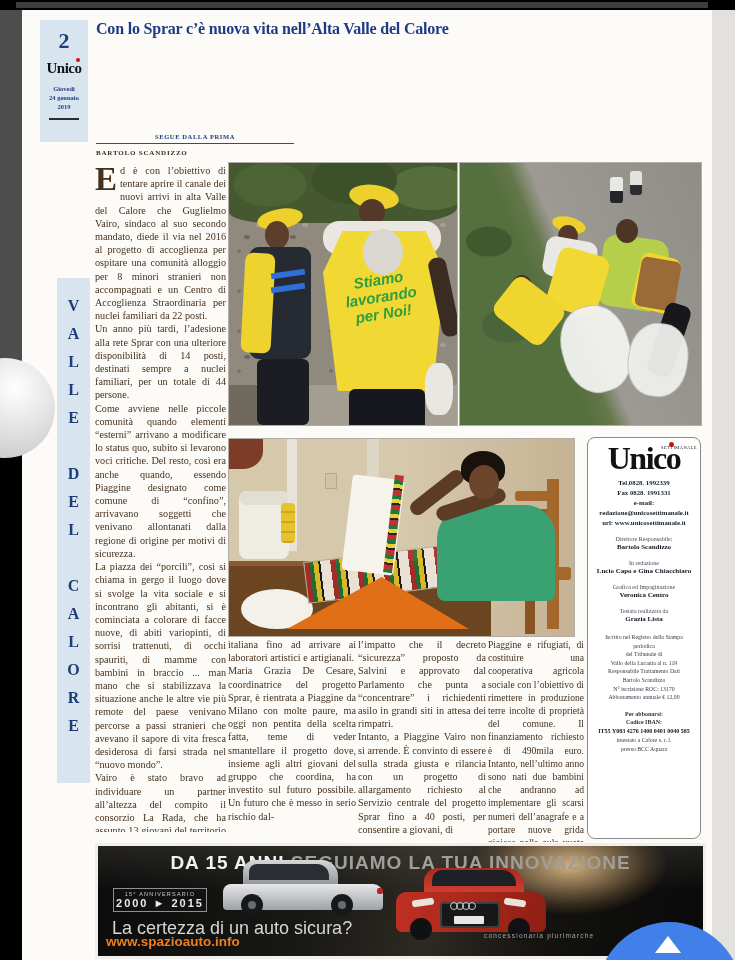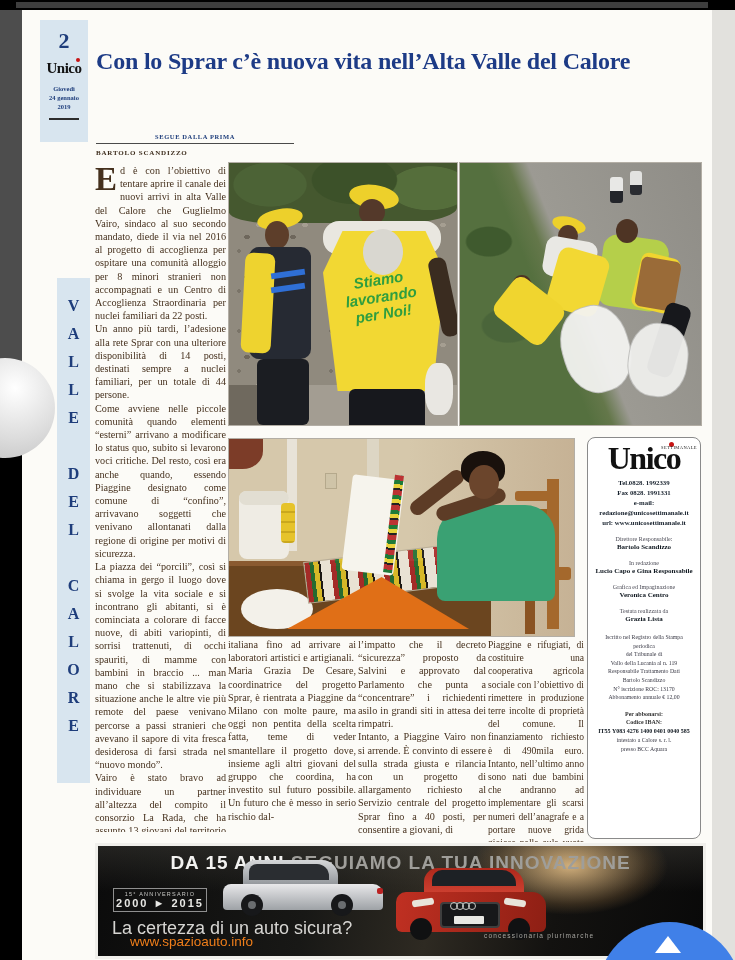--- a/index.html
+++ b/index.html
@@ -19,21 +19,21 @@
   .info-box{left:18px;top:10px;width:48px;height:122px;background:#d8e5ef;text-align:center;}
   .page-num{margin-top:8px;font-size:22px;font-weight:700;color:#1e3d7b;}
   .mini-logo{position:relative;display:inline-block;margin-top:6px;font-size:15px;font-weight:700;color:#131313;letter-spacing:-.5px;}
   .mini-dot{position:absolute;top:-2px;right:2px;width:4px;height:4px;border-radius:50%;background:#c81414;}
   .issue-date{margin-top:7px;font-size:6.5px;line-height:9px;color:#1e3d7b;white-space:pre-line;font-weight:700;}
   .info-rule{width:30px;margin:7px auto 0;border-top:2px solid #2c2c2c;}
   .section-strip{left:35px;top:268px;width:33px;height:505px;background:#d8e5ef;text-align:center;}
   .vertical-title{padding-top:14px;font-size:16px;font-weight:700;color:#1e3d7b;line-height:28px;white-space:pre-line;}
 
   
-  .headline{left:74px;top:10px;width:616px;font-size:24px;font-weight:700;color:#1d3b86;white-space:nowrap;letter-spacing:-.2px;margin-top:28px;}
+  .headline{left:74px;top:10px;width:616px;font-size:16px;font-weight:700;color:#1d3b86;white-space:nowrap;letter-spacing:-.2px;}
   .subhead{left:74px;top:44px;width:614px;font-size:17px;font-style:italic;font-weight:700;color:#2a4897;line-height:25px;white-space:pre-line;}
   .kicker{left:74px;top:123px;width:198px;text-align:center;font-size:6.5px;font-weight:700;color:#1e3d7b;letter-spacing:.6px;}
   .kicker-rule{left:74px;top:133px;width:198px;border-top:1px solid #4a4a4a;}
   .byline{left:74px;top:139px;font-size:7px;font-weight:700;color:#3e2e1e;letter-spacing:.8px;}
 
   
   .col{font-size:10.2px;line-height:13.2px;color:#45301d;text-align:justify;white-space:pre-line;overflow:hidden;}
   .col1{left:73px;top:154px;width:131px;height:668px;}
   .col2{left:206px;top:628px;width:128px;height:204px;}
   .col3{left:336px;top:628px;width:128px;height:204px;}
@@ -156,21 +156,21 @@
     background:radial-gradient(140px 70px at 78% 18%,rgba(240,200,140,.85),rgba(160,120,70,.25) 55%,transparent 70%),
       linear-gradient(180deg,rgba(90,88,80,.3),transparent 42%),
       linear-gradient(100deg,#0b0b0b 0%,#181816 35%,#2e2a22 55%,#131210 75%,#090909 100%);}
   .ad-headline{left:0;top:6px;width:100%;text-align:center;font-size:19px;font-weight:700;letter-spacing:1px;}
   .ad-lead{color:#f2f2f0;} .ad-lead-rest{color:#9f9e9a;}
   .ad-anniv{left:15px;top:42px;width:94px;height:24px;border:1px solid #8f8f8f;background:rgba(20,20,20,.55);
     text-align:center;padding-top:2px;box-sizing:border-box;}
   .ad-anniv-top{font-size:5.5px;color:#c9c9c6;letter-spacing:1.2px;}
   .ad-anniv-years{font-size:11px;font-weight:700;color:#e9e9e6;letter-spacing:2px;}
   .ad-tagline{left:14px;top:72px;font-size:18px;color:#d6d5d2;}
-  .ad-url{left:32px;top:88px;font-size:13.5px;font-weight:400;color:#ef7e1a;}
+  .ad-url{left:8px;top:88px;font-size:13.5px;font-weight:700;color:#ef7e1a;}
   .silver-car{left:115px;top:12px;width:180px;height:58px;}
   .sc-body{left:10px;bottom:6px;width:160px;height:26px;border-radius:8px 10px 4px 4px;
     background:linear-gradient(#e8e8ea,#9ea2a6);}
   .sc-cabin{left:30px;top:2px;width:95px;height:26px;border-radius:12px 16px 0 0;
     background:linear-gradient(#d5d7d9,#8f9398);}
   .sc-window{left:36px;top:6px;width:80px;height:16px;border-radius:8px 12px 0 0;background:#2a2d31;}
   .sc-wheel{width:22px;height:22px;border-radius:50%;background:#17181a;bottom:0;}
   .sc-w1{left:28px;} .sc-w2{left:118px;}
   .sc-hub{left:7px;top:7px;width:8px;height:8px;border-radius:50%;background:#6a6d70;}
   .sc-tail{left:164px;bottom:22px;width:6px;height:6px;background:#b22;border-radius:2px;}
@@ -344,21 +344,21 @@
         <span class="mb-sub">SETTIMANALE</span>
       </div>
       <div class="mb-contact">Tel.0828. 1992339
 Fax 0828. 1991331
 e-mail:
 redazione@unicosettimanale.it
 url: www.unicosettimanale.it</div>
       <div class="mb-label">Direttore Responsabile:</div>
       <div class="mb-name">Bartolo Scandizzo</div>
       <div class="mb-label">In redazione</div>
-      <div class="mb-name">Lucio Capo e Gina Responsabile</div>
+      <div class="mb-name">Lucio Capo e Gina Chiacchiaro</div>
       <div class="mb-label">Grafica ed Impaginazione</div>
       <div class="mb-name">Veronica Centro</div>
       <div class="mb-label">Testata realizzata da</div>
       <div class="mb-name">Grazia Lista</div>
       <div class="mb-registry">Iscritto nel Registro della Stampa
 periodica
 del Tribunale di
 Vallo della Lucania al n. 119
 Responsabile Trattamento Dati
 Bartolo Scandizzo

